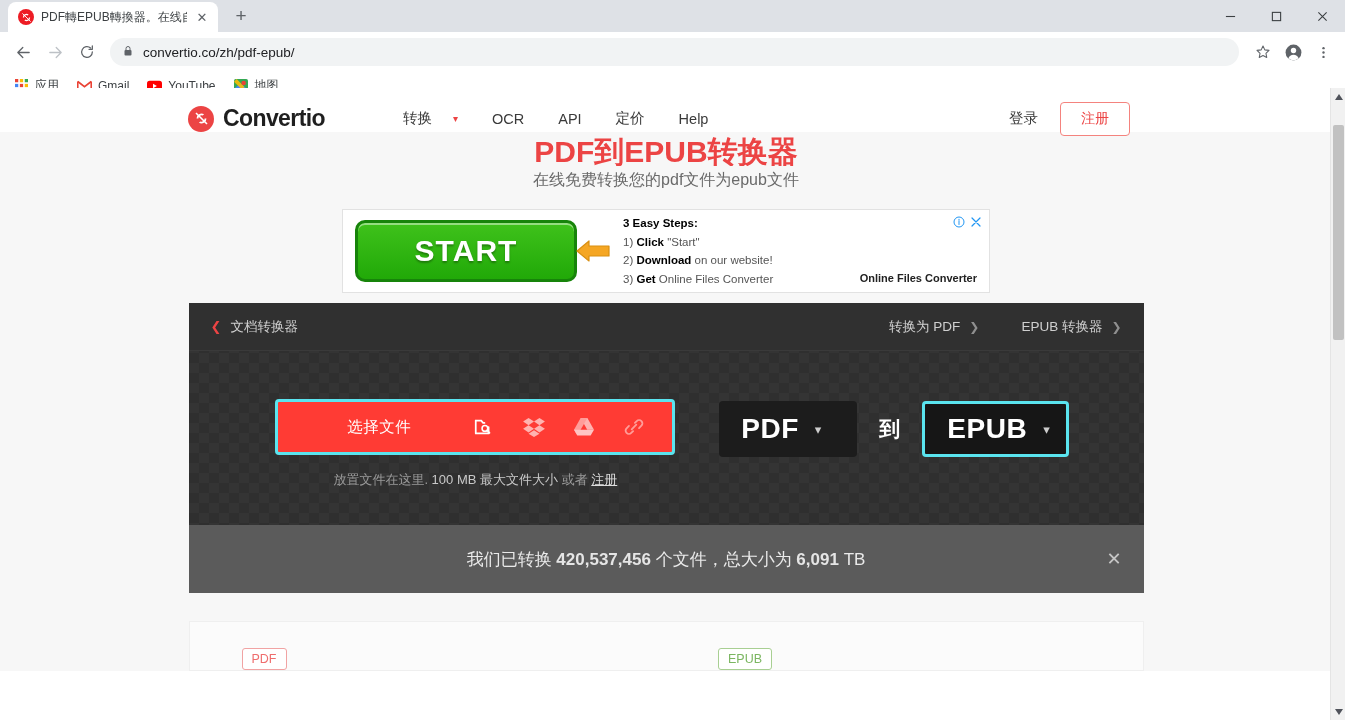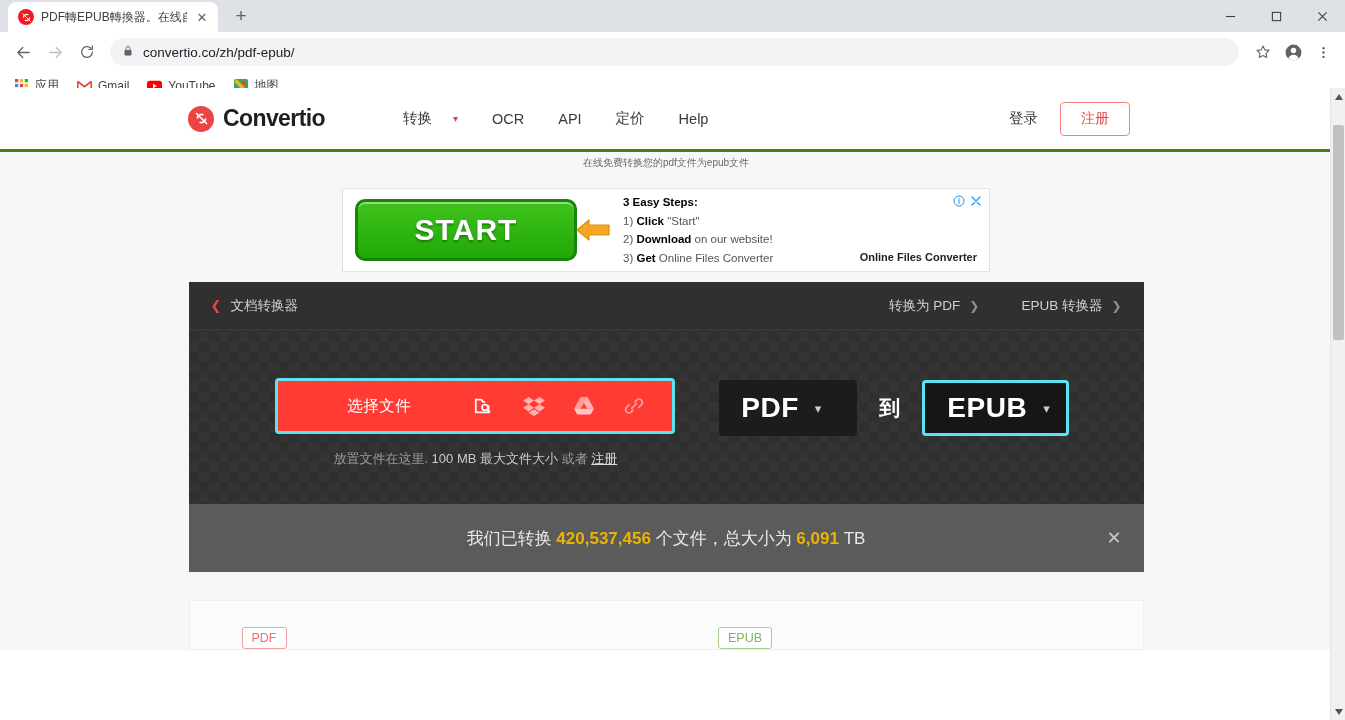--- a/index.html
+++ b/index.html
@@ -133,21 +133,21 @@
   }
 
   
   .hero { background: #f7f7f7; padding-top: 0; }
   .hero-title {
     text-align: center; color: #ec4444; font-size: 30px;
     font-weight: bold; margin-top: -20px; height: 34px;
     overflow: hidden;
   }
   .hero-sub {
-    text-align: center; color: #6a6a6a; font-size: 10px;
+    text-align: center; color: #6a6a6a; font-size: 16px;
     padding-top: 4px;
   }
 
   
   .ad-wrap { background: #f7f7f7; padding: 18px 0 10px; display:flex; justify-content:center; }
   .ad {
     width: 648px; height: 84px; background: #fff;
     border: 1px solid #e2e2e2; position: relative; display: flex;
     align-items: center; overflow: hidden;
   }
@@ -237,21 +237,21 @@
   .fmt-text { color: #fff; font-size: 28px; font-weight: bold; letter-spacing: .5px; }
   .fmt-caret { color: #cdcdcd; font-size: 13px; }
   .fmt-to { color: #fff; font-size: 21px; font-weight: bold; margin: 0 22px; }
 
   .conv-stats {
     height: 68px; background: #5b5b5b;
     display: flex; align-items: center; justify-content: center;
     position: relative;
   }
   .conv-stats .txt { color: #eaeaea; font-size: 17px; }
-  .conv-stats .txt b { font-weight: bold; color: #eab308; }
+  .conv-stats .txt b { font-weight: bold; color: #e5e5e5; }
   .stats-close {
     position: absolute; right: 22px; color: #c6c6c6; font-size: 18px;
   }
 
   
   .fmt-info-wrap { background: #f7f7f7; display: flex; justify-content: center; }
   .fmt-info {
     width: 955px; background: #fbfbfb; border: 1px solid #efefef;
     display: flex; padding: 26px 0 0;
   }
@@ -433,20 +433,21 @@
           <div class="nav-item">定价</div>
           <div class="nav-item">Help</div>
         </div>
         <div class="header-right">
           <div class="login-link">登录</div>
           <div class="signup-btn">注册</div>
         </div>
       </div>
 
       <div class="hero">
+        <div class="hero-title">PDF到EPUB转换器</div>
         <div class="hero-sub">在线免费转换您的pdf文件为epub文件</div>
 
         <div class="ad-wrap">
           <div class="ad">
             <div class="ad-start">
               <span>START</span>
             </div>
             <div class="ad-arrow">
               <svg width="40" height="40" viewBox="0 0 40 40">
                 <path d="M3 20l12-10v5h20v10H15v5z" fill="#f5a623" stroke="#d98f12" stroke-width="1.2" stroke-linejoin="round"></path>

